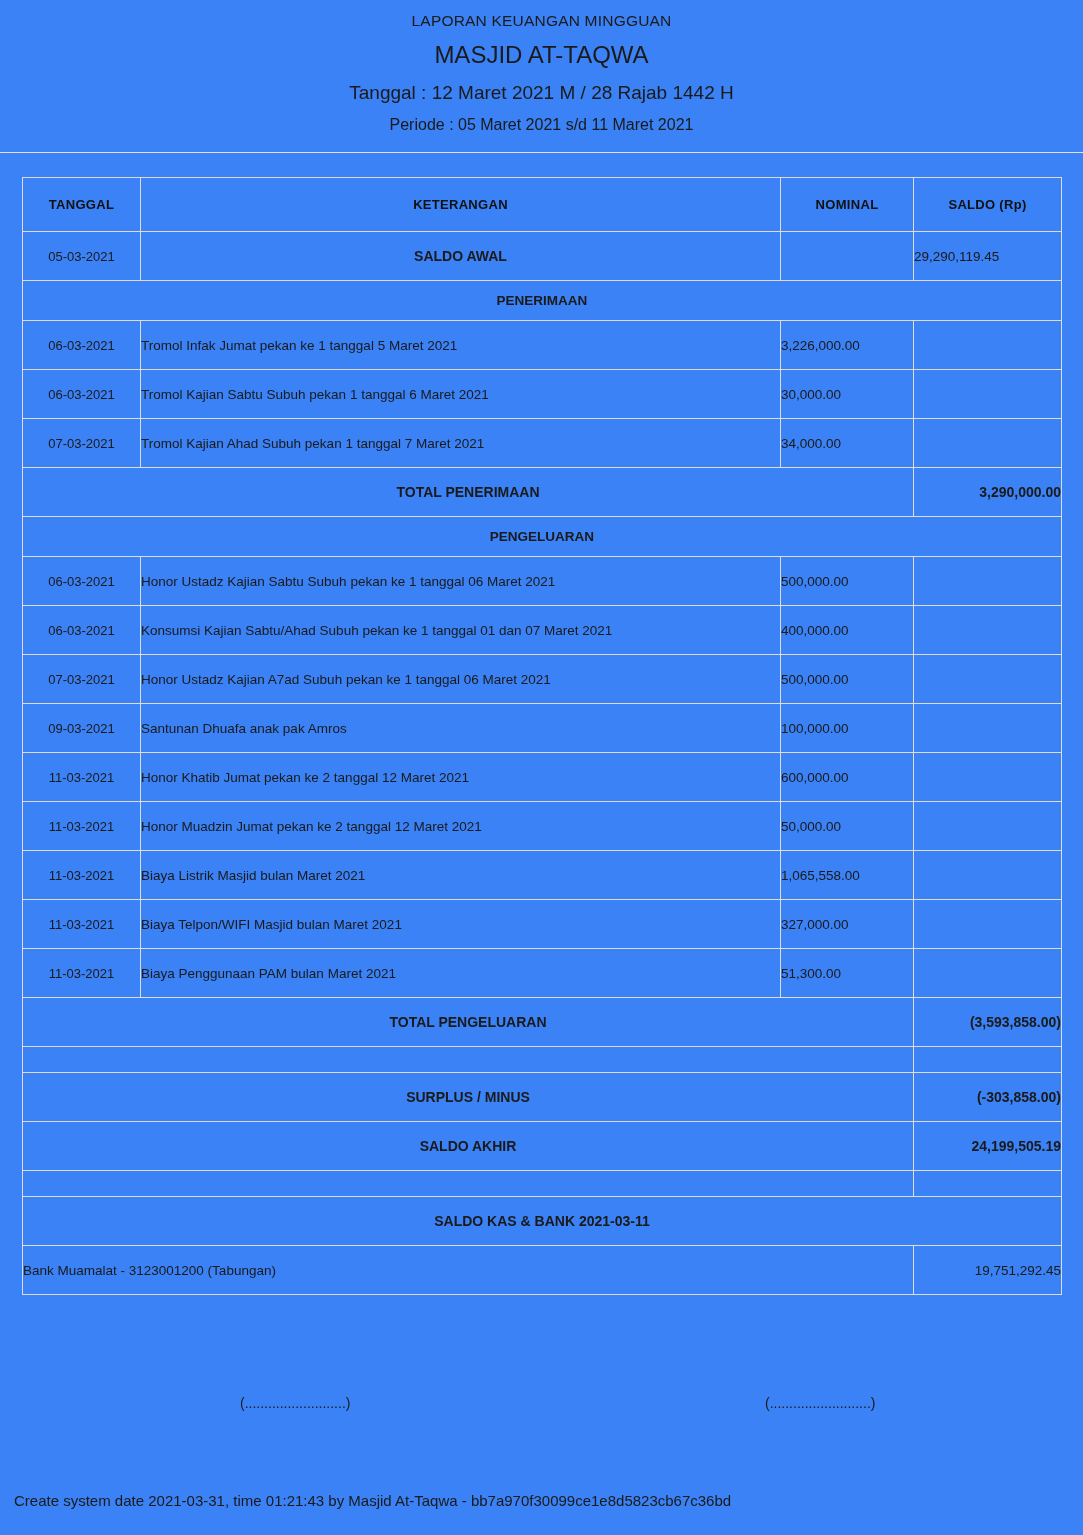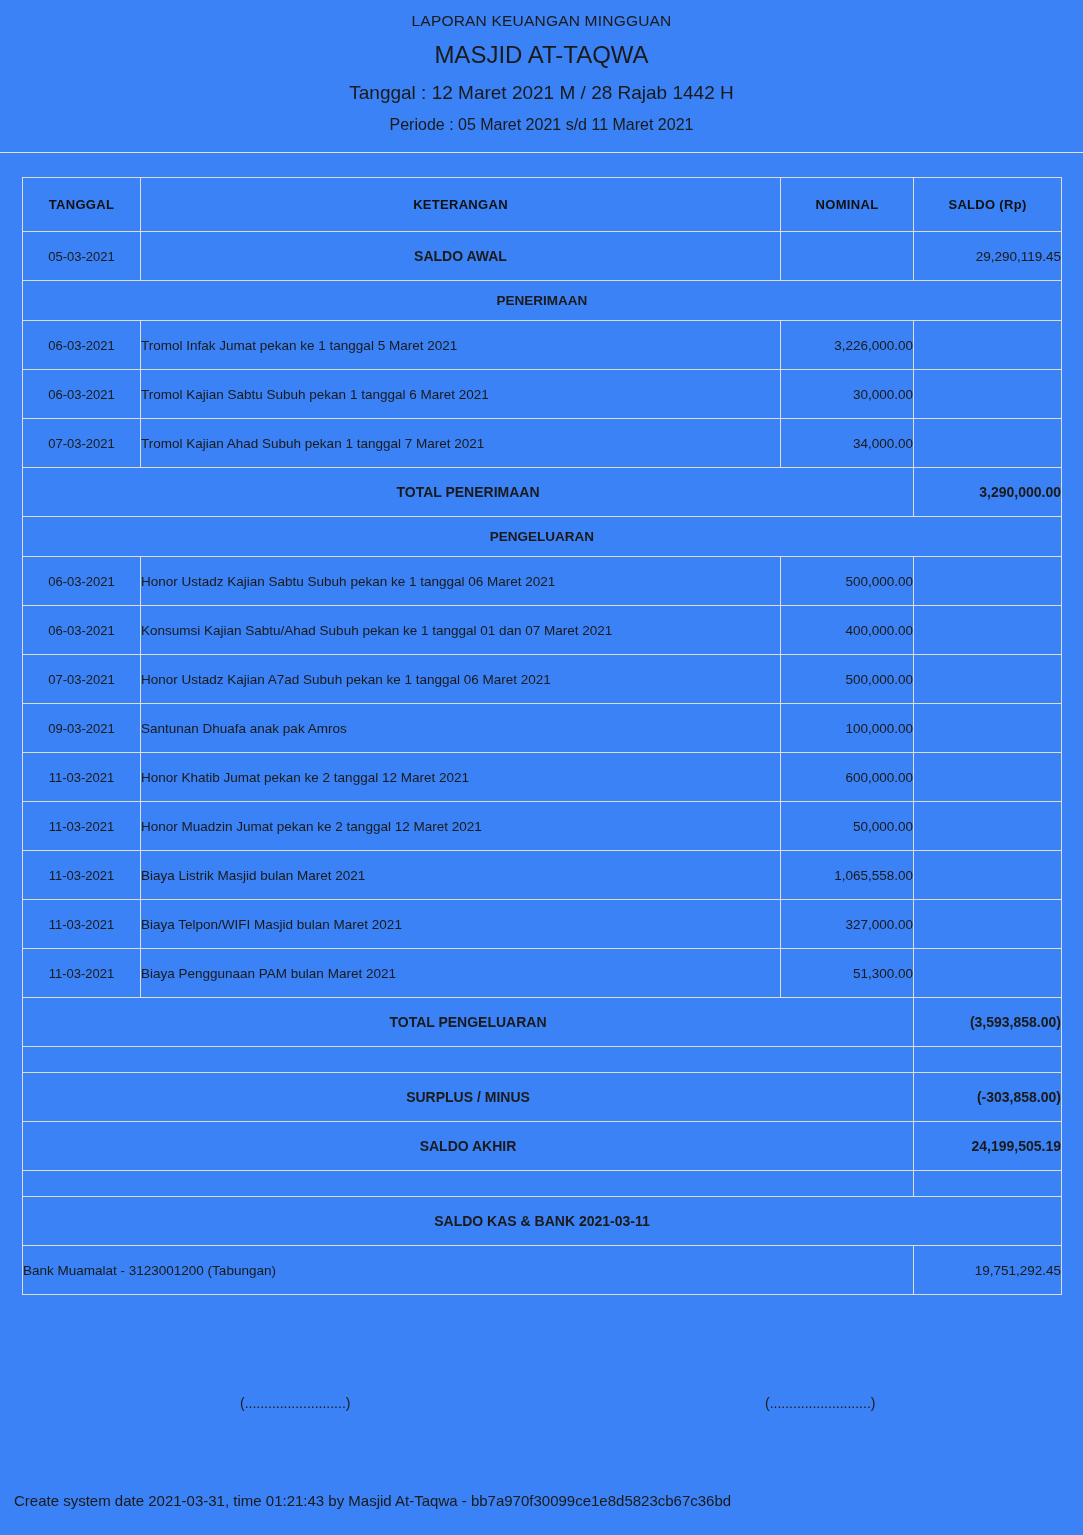--- a/index.html
+++ b/index.html
@@ -70,21 +70,21 @@
     text-align: center;
     letter-spacing: .3px;
     color: #111;
   }
   td.cell {
     height: 49px;
     padding: 0 14px;
   }
   td.date   { text-align: center; font-size: 13px; }
   td.desc   { text-align: left; font-size: 13.5px; }
-  td.num    { text-align: right; font-size: 13.5px; }
+  td.num    { text-align: left; font-size: 13.5px; }
   td.center-bold { text-align: center; font-weight: bold; font-size: 14px; }
   td.right-bold  { text-align: right; font-weight: bold; font-size: 14px; }
   td.section {
     text-align: center;
     font-weight: bold;
     font-size: 13.5px;
     height: 40px;
     padding: 0 14px 0 12px;
   }
   tr.spacer td { height: 26px; }

